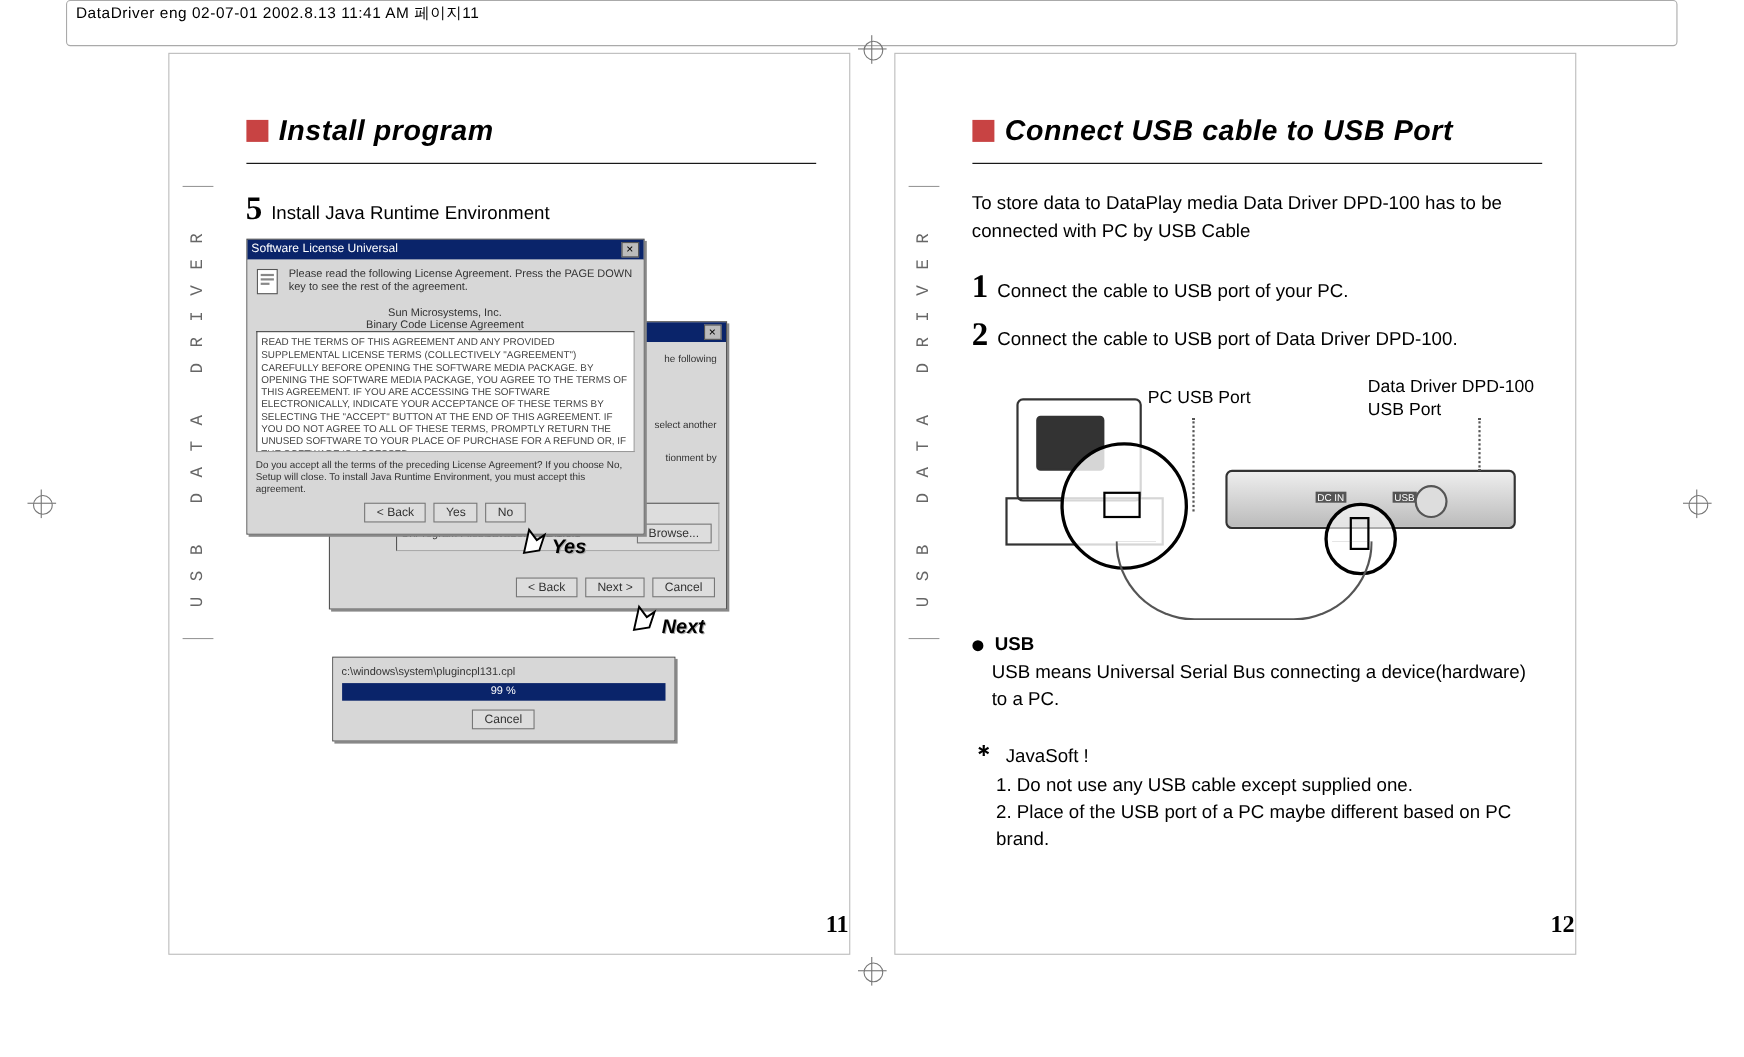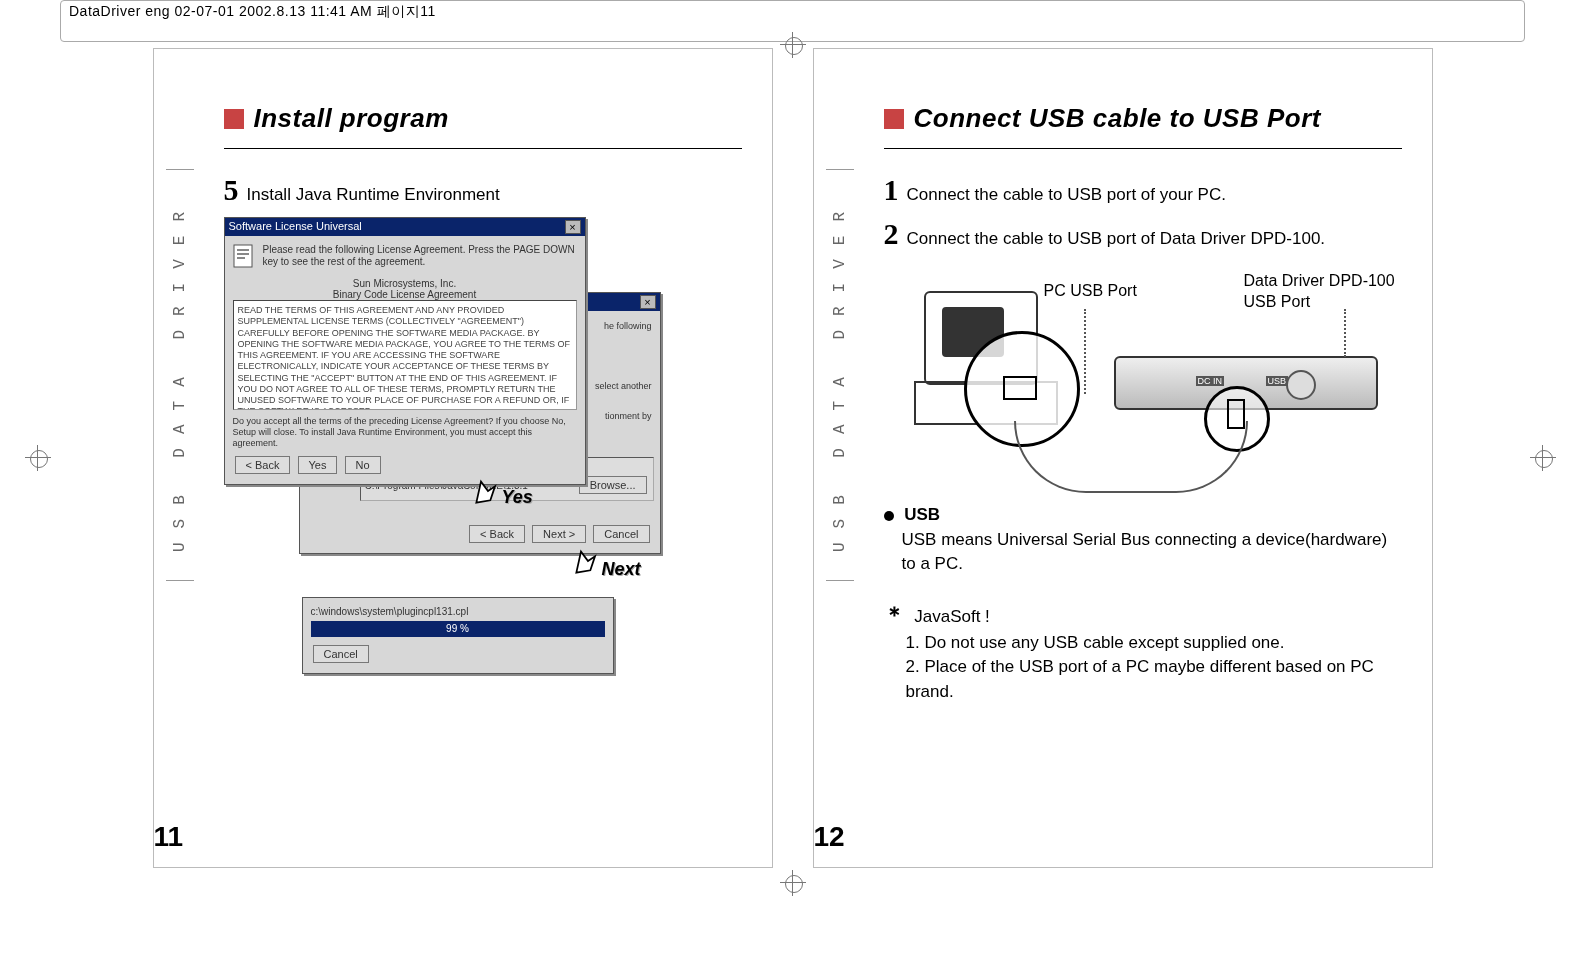--- a/index.html
+++ b/index.html
@@ -204,21 +204,21 @@
   }
   .btn {
     display: inline-block;
     font-size: 11px;
     background: #ddd;
     border: 1px solid #777;
     padding: 2px 10px;
     margin: 2px;
   }
   .btn-row {
-    text-align: left;
+    text-align: center;
     margin-top: 6px;
   }
   .arrow-label {
     position: absolute;
     font-size: 18px;
     font-style: italic;
     font-weight: 700;
     color: #000;
     text-shadow: 1px 1px 0 #aaa;
   }
@@ -268,23 +268,23 @@
     font-family: Arial;
     font-size: 22px;
     font-weight: 700;
     margin-right: 4px;
   }
 
   .page-number {
     position: absolute;
     bottom: 14px;
     width: 100%;
-    text-align: left;
-    font-family: Liberation Sans, sans-serif;
-    font-size: 28px;
+    text-align: right;
+    font-family: Liberation Serif, serif;
+    font-size: 22px;
     font-weight: 700;
   }
 
   
   .pc-shape {
     position: absolute;
     border: 2px solid #333;
   }
   .device-shape {
     position: absolute;
@@ -446,20 +446,21 @@
   <div class="page">
     <div class="side-tab">
       <span class="side-tab-text">USB  DATA  DRIVER</span>
     </div>
     <div class="page-inner">
       <div class="title-row">
         <div class="title-marker"></div>
         <div class="title-text">Connect USB cable to USB Port</div>
       </div>
 
+      <p class="intro-text">To store data to DataPlay media Data Driver DPD-100 has to be connected with PC by USB Cable</p>
 
       <div class="step-line" style="margin-top:22px;">
         <span class="step-num">1</span>
         <span class="step-text">Connect the cable to USB port of your PC.</span>
       </div>
       <div class="step-line">
         <span class="step-num">2</span>
         <span class="step-text">Connect the cable to USB port of Data Driver DPD-100.</span>
       </div>
 

